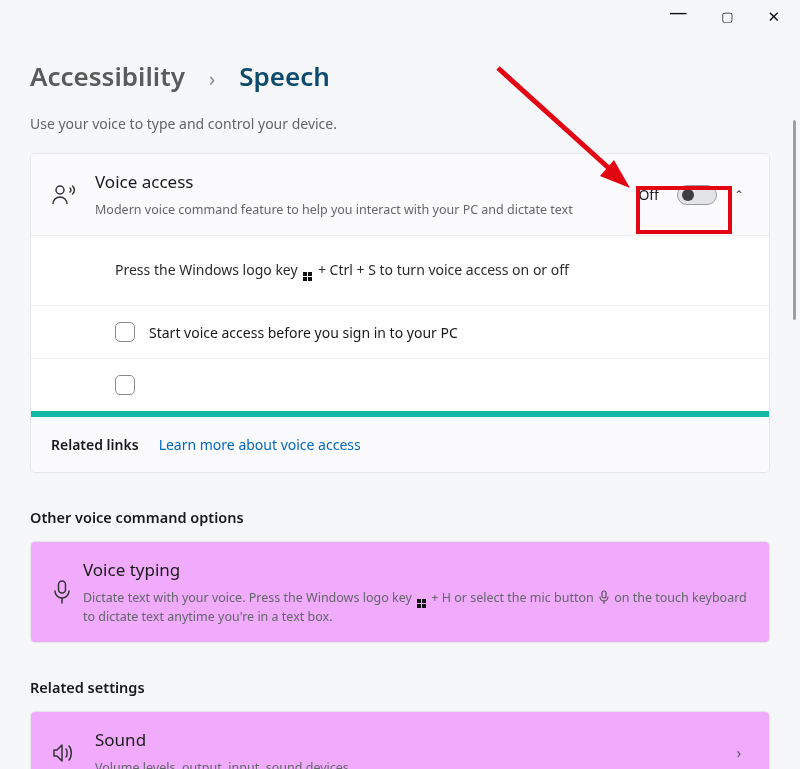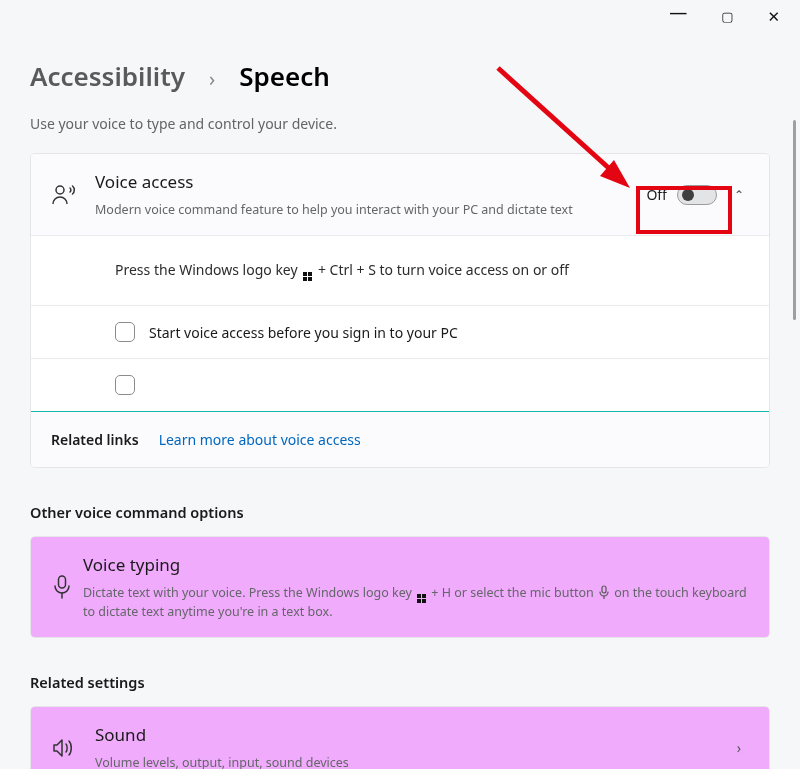--- a/index.html
+++ b/index.html
@@ -42,21 +42,21 @@
     color: #5a5a5a;
     cursor: pointer;
   }
   .crumb-sep {
     font-size: 20px;
     color: #888;
   }
   .crumb-current {
     font-size: 26px;
     font-weight: 600;
-    color: #000000;
+    color: #0c4a6e;
   }
   .subhead {
     font-size: 14px;
     color: #616568;
     margin-bottom: 20px;
   }
 
   .card {
     background: #fbfbfd;
     border: 1px solid #e6e6e8;
@@ -90,21 +90,21 @@
   .row-desc {
     font-size: 12.5px;
     color: #646669;
     margin-top: 8px;
     line-height: 1.45;
   }
 
   .toggle-wrap {
     display: flex;
     align-items: center;
-    gap: 10px;
+    gap: 18px;
     margin-right: 6px;
   }
   .toggle-label { font-size: 14px; color: #1a1a1a; }
   .toggle {
     width: 40px; height: 20px;
     border-radius: 10px;
     background: #e3e4e6;
     border: 1px solid #9b9b9b;
     position: relative;
     cursor: pointer;
@@ -167,21 +167,21 @@
     display:inline-block; width:10px; height:14px;
     vertical-align:-2px; margin:0 2px;
   }
 
   .rel-row {
     display:flex;
     align-items:center;
     gap: 20px;
     padding: 18px 20px;
     background:#fbfbfd;
-    border-top: 1px solid #14b8a6;
+    border-top: 6px solid #14b8a6;
     font-size: 14px;
   }
   .rel-row .label { font-weight:600; color:#1a1a1a; }
   .rel-row .link { color:#0067c0; cursor:pointer; }
 
   .section-heading {
     font-size: 14.5px;
     font-weight: 600;
     color: #1a1a1a;
     margin: 34px 0 14px 0;

